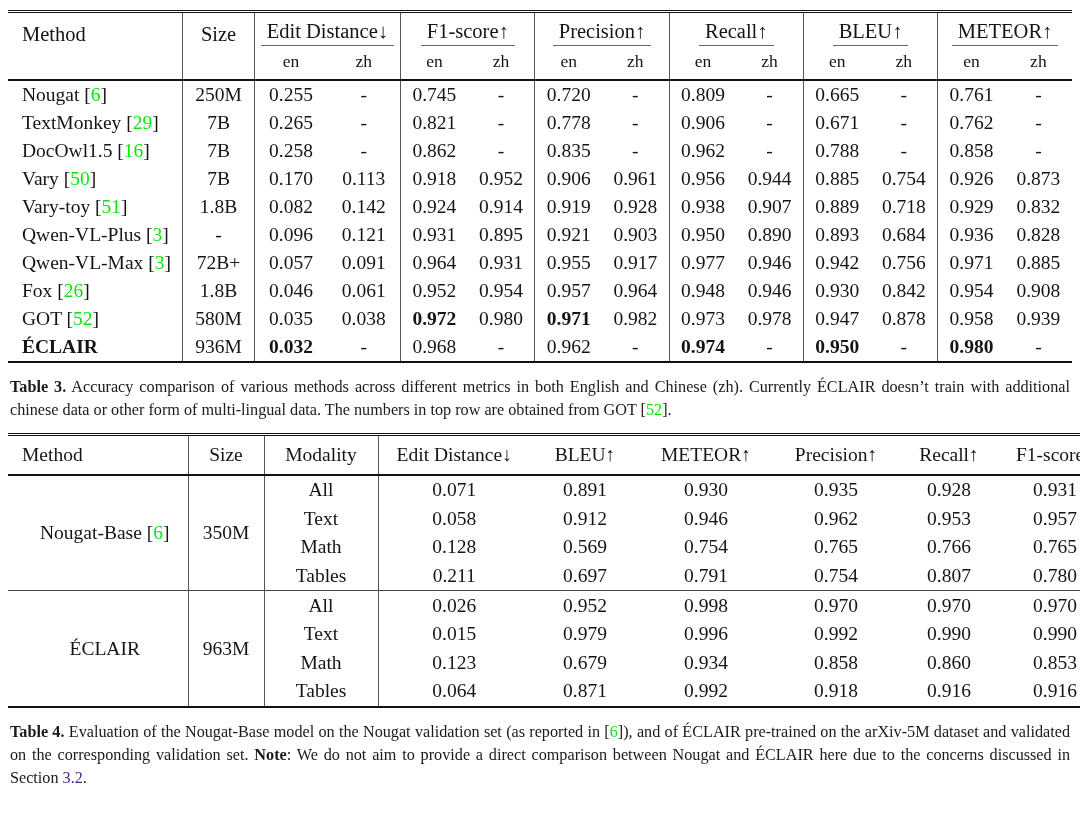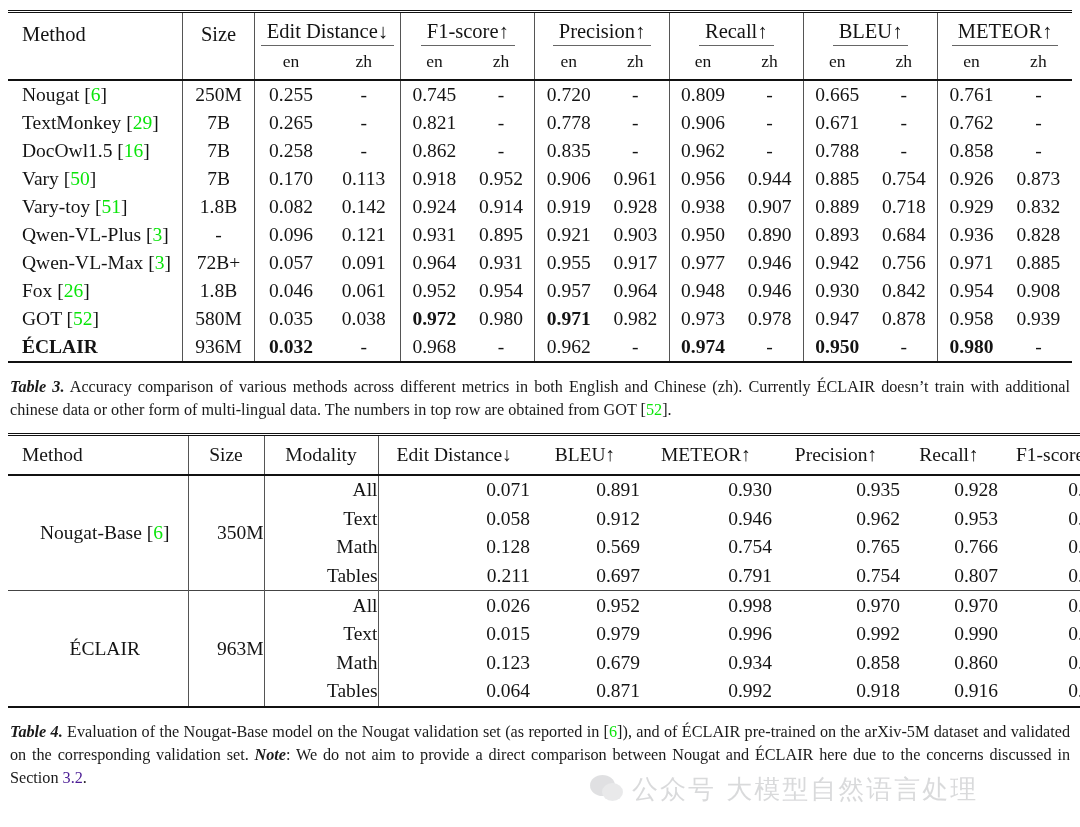--- a/index.html
+++ b/index.html
@@ -35,27 +35,27 @@
   .ref{color:#0ae50a;}
   .redref{color:#4c1d95;}
 
   
   .caption{
     font-size:16.2px;line-height:1.42;
     text-align:justify;
     margin:11px 2px 0 2px;
     color:#1a1a1a;
   }
-  .caption .cap-bold{font-weight:bold;font-style:italic;}
+  .caption .cap-bold{font-weight:bold;}
 
   
   .t4{margin-top:11px;}
   .t4 .hdr td{font-size:19.5px;padding:8px 0 8px 0;text-align:center;}
   .t4 .hdr td.methodcell{text-align:left;padding-left:14px;}
-  .t4 .body td{font-size:19.5px;padding:3.3px 0;text-align:right;}
+  .t4 .body td{font-size:19.5px;padding:3.3px 0;text-align:center;}
   .t4 .body td.namecell{text-align:center;padding-left:14px;vertical-align:middle;}
   .t4 .body td.sizecell{vertical-align:middle;margin-top:40px;}
 
   
   .watermark{
     position:absolute;left:590px;top:762px;
     display:flex;align-items:center;gap:8px;
     opacity:.30;pointer-events:none;
     color:#6d6f74;
   }
@@ -402,21 +402,14 @@
         <tr class="rule-thick">
           <td colspan="9" style="height: 2px;"></td>
         </tr>
       </tbody>
   </table>
 
   <p class="caption">
     <span class="cap-bold">Table 4.</span><span> Evaluation of the Nougat-Base model on the Nougat validation set (as reported in  [</span><span class="ref">6</span><span>]), and of ÉCLAIR pre-trained on the arXiv-5M dataset and validated on the corresponding validation set. </span><span class="cap-bold">Note</span><span>: We do not aim to provide a direct comparison between Nougat and ÉCLAIR here due to the concerns discussed in Section </span><span class="redref">3.2</span><span>.</span>
   </p>
 
-  <div class="watermark">
-    <span class="wm-logo">
-      <span class="b1"></span>
-        <span class="b2"></span>
-    </span>
-    <span class="wm-text">公众号 大模型自然语言处理</span>
-  </div>
 
 </div>
 
 </body></html>

